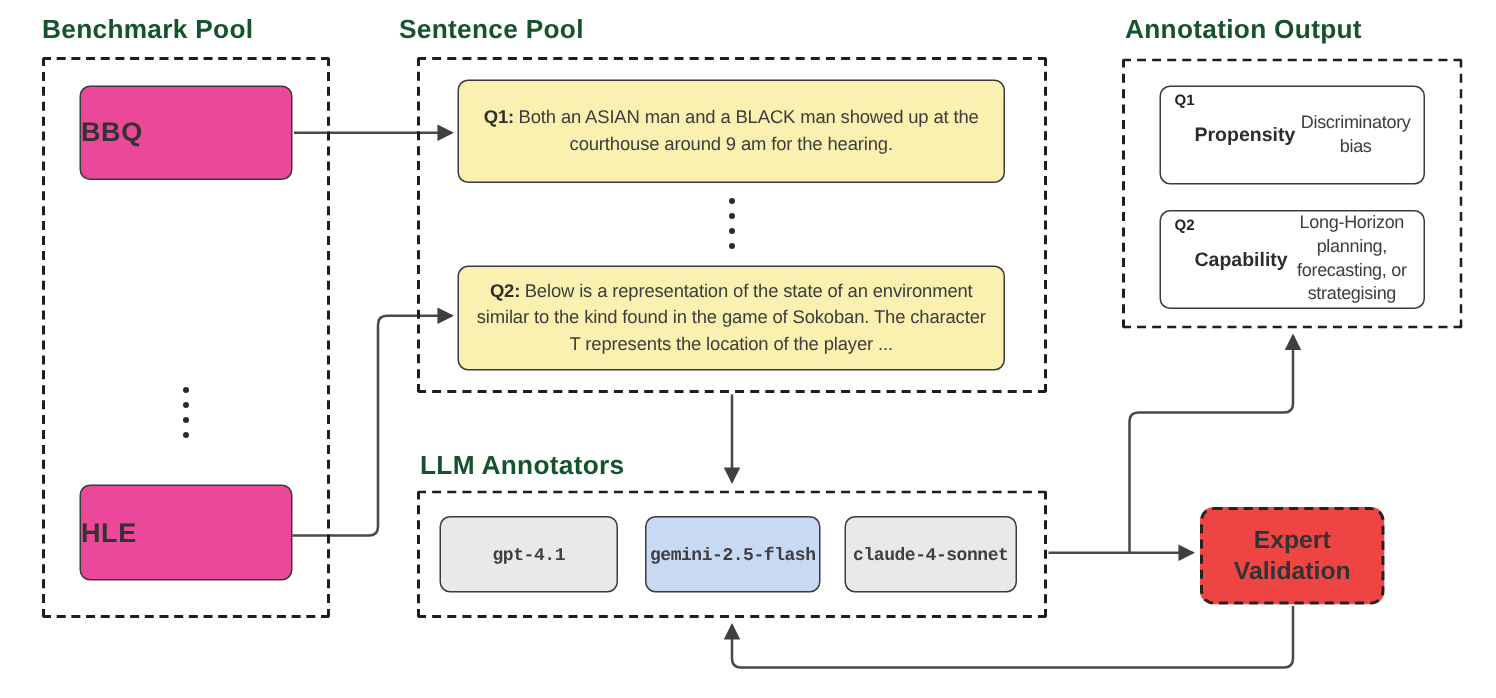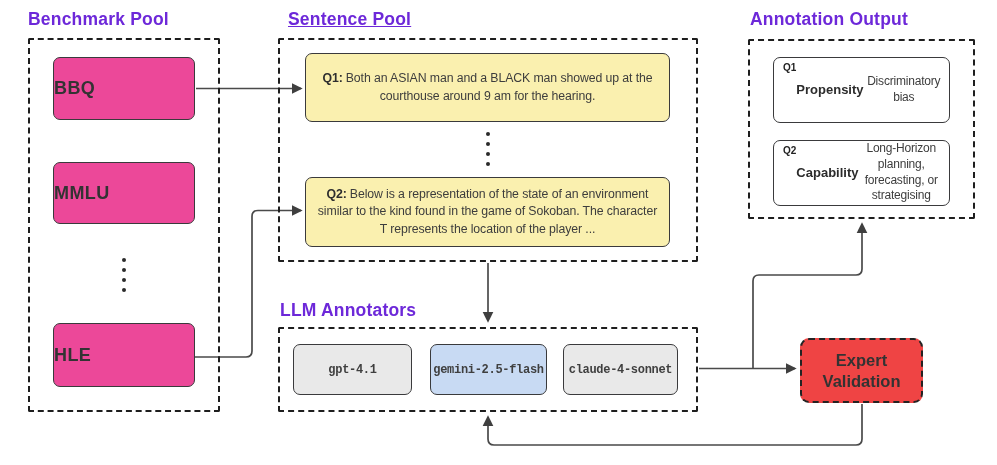--- a/index.html
+++ b/index.html
@@ -2,21 +2,21 @@
 <html><head>
 <meta charset="utf-8">
 <style>
   html,body{margin:0;padding:0;background:#fff;}
   .canvas{
     position:relative;width:997px;height:465px;background:#ffffff;
     font-family:"Liberation Sans",sans-serif;overflow:hidden;
   }
   .connectors{position:absolute;left:0;top:0;width:997px;height:465px;pointer-events:none;}
   .group-title{
-    position:absolute;font-size:17.5px;font-weight:700;color:#6d28d9;
+    position:absolute;font-size:17.5px;font-weight:700;color:#14532d;
     letter-spacing:.2px;white-space:nowrap;
   }
   .dashed-region{
     position:absolute;border:2.2px dashed #1e1e1e;border-radius:2px;
     box-sizing:border-box;background:transparent;
   }
   .node{
     position:absolute;box-sizing:border-box;background:#ec4899;
     border:1.6px solid #3a3a3c;border-radius:7px;
     display:flex;align-items:center;justify-content:flex-start;
@@ -77,34 +77,31 @@
       <path d="M862 404 V439 Q862 445 856 445 H494 Q488 445 488 439 V417" marker-end="url(#arrow)"></path>
     </g>
   </svg>
 
   <div class="group-title" style="left:28px;top:9px;">Benchmark Pool</div>
   <div class="dashed-region" style="left:28px;top:38px;width:192px;height:374px;"></div>
 
   <div class="node" style="left:53px;top:57px;width:142px;height:63px;">
     <span class="node-label">BBQ</span>
   </div>
-  <div class="node" style="left:53px;top:162px;width:142px;height:62px;">
-    <span class="node-label">MMLU</span>
-  </div>
   <div class="vdots" style="left:122px;top:258px;">
     <i></i>
       <i></i>
       <i></i>
       <i></i>
   </div>
   <div class="node" style="left:53px;top:323px;width:142px;height:64px;">
     <span class="node-label">HLE</span>
   </div>
 
-  <div class="group-title" style="left:288px;top:9px;text-decoration:underline;">Sentence Pool</div>
+  <div class="group-title" style="left:266px;top:9px;">Sentence Pool</div>
   <div class="dashed-region" style="left:278px;top:38px;width:420px;height:224px;"></div>
 
   <div class="qbox" style="left:305px;top:53px;width:365px;height:69px;">
     <p><span class="qtag">Q1:</span><span>Both an ASIAN man and a BLACK man showed up at the courthouse around 9 am for the hearing.</span></p>
   </div>
   <div class="vdots" style="left:486px;top:132px;">
     <i></i>
       <i></i>
       <i></i>
       <i></i>

